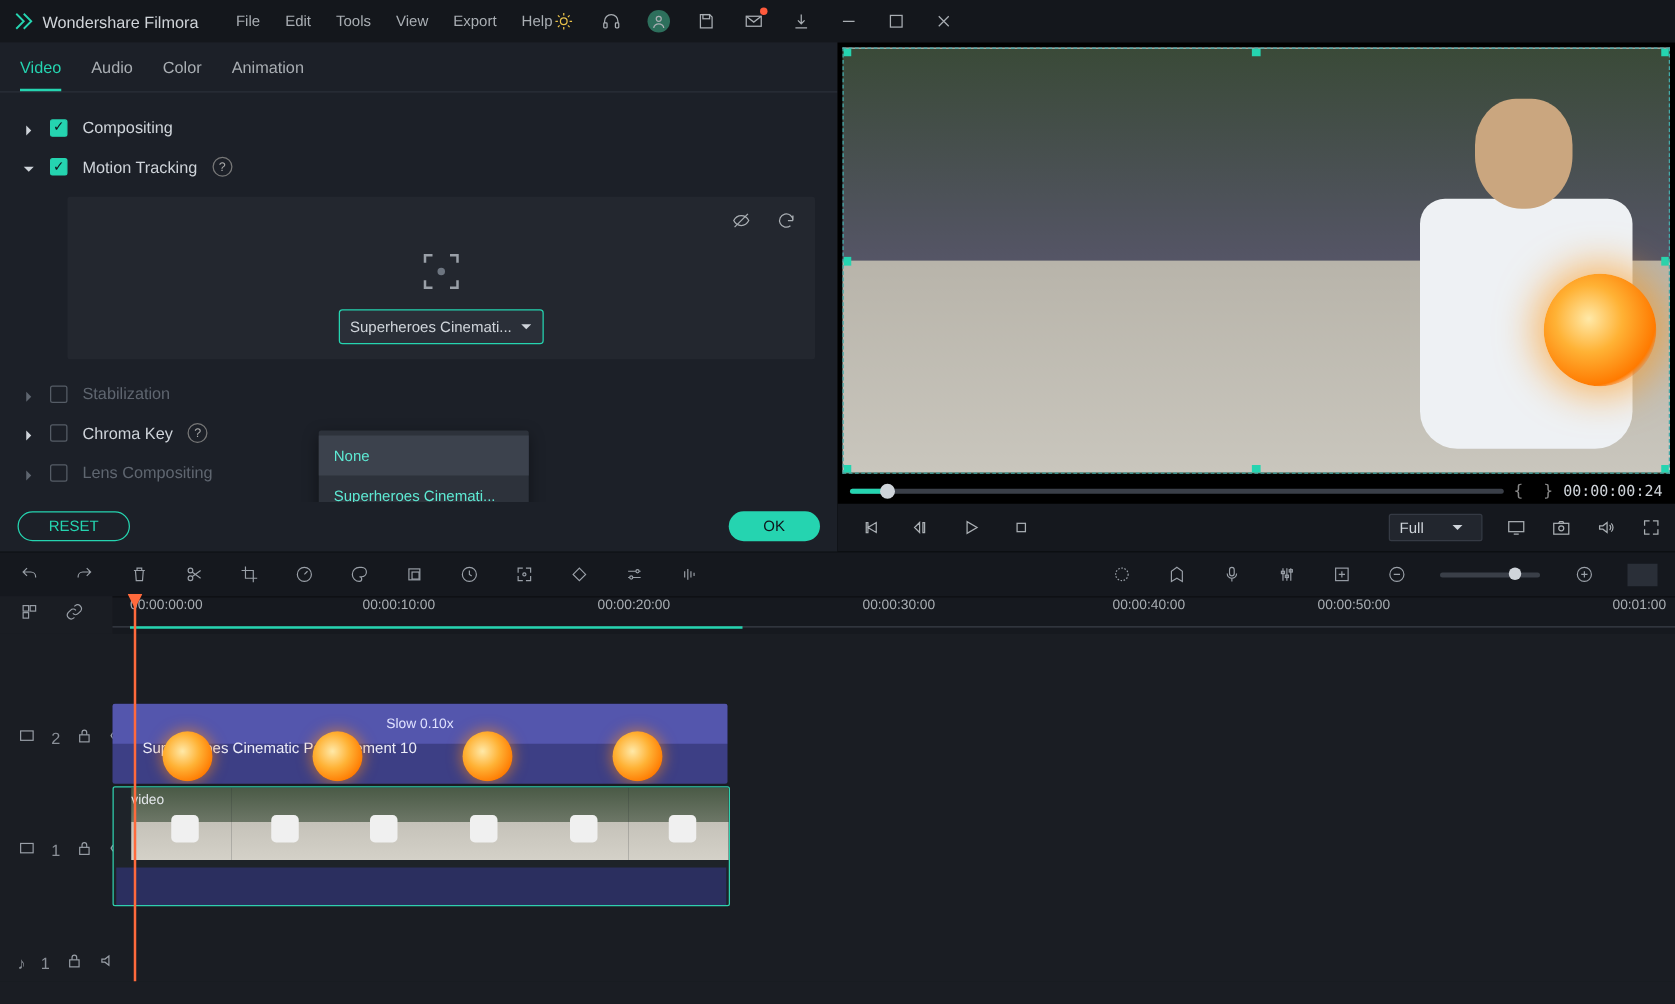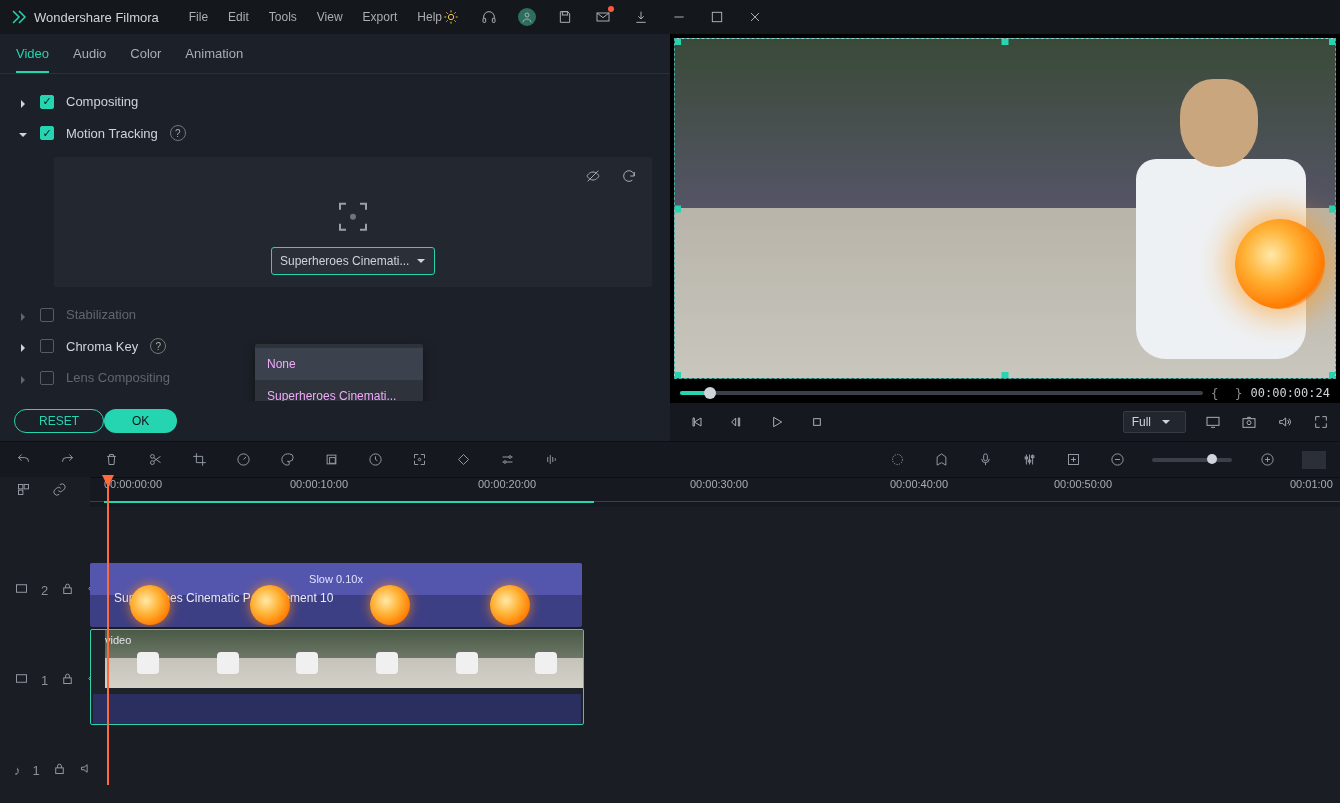--- a/index.html
+++ b/index.html
@@ -25,23 +25,23 @@
   .chk { width:14px; height:14px; border:1px solid #555c66; border-radius:2px; display:inline-flex; align-items:center; justify-content:center; cursor:pointer; }
   .chk.on { background:#25d4b0; border-color:#25d4b0; }
   .chk.on::after { content:"✓"; color:#10141a; font-size:11px; line-height:1; }
   .row-label { color:#cfd4da; font-size:13px; }
   .help { width:16px; height:16px; border:1px solid #777; border-radius:50%; display:inline-flex; align-items:center; justify-content:center; font-size:10px; color:#aaa; cursor:pointer; }
   .track-box { margin:8px 12px 12px 40px; background:#23272f; height:130px; border-radius:2px; position:relative; }
   .track-box .corner-icons { position:absolute; top:10px; right:14px; display:flex; gap:18px; }
   .track-box .center { position:absolute; top:50%; left:50%; transform:translate(-50%,-60%); }
   .dropdown { position:absolute; left:50%; transform:translateX(-50%); bottom:12px; width:164px; height:28px; border:1px solid #25d4b0; border-radius:3px; background:#2a2f38; display:flex; align-items:center; padding:0 8px; cursor:pointer; color:#cfd4da; font-size:12px; justify-content:space-between; }
   .dropdown-menu { position:absolute; left:255px; top:270px; width:168px; background:#2d323b; border-radius:2px; box-shadow:0 4px 12px rgba(0,0,0,.4); padding:4px 0; z-index:50; }
-  .dropdown-item { padding:9px 12px; font-size:12px; color:#f0abfc; cursor:pointer; }
+  .dropdown-item { padding:9px 12px; font-size:12px; color:#5eead4; cursor:pointer; }
   .dropdown-item.hover { background:#3c424d; }
-  .panel-footer { height:40px; display:flex; align-items:center; padding:0 14px; background:#1c2028; }
+  .panel-footer { height:40px; display:flex; align-items:center; justify-content:space-between; padding:0 14px; background:#1c2028; }
   .btn-reset { border:1px solid #25d4b0; color:#25d4b0; background:transparent; border-radius:14px; padding:4px 24px; font-size:12px; cursor:pointer; }
   .btn-ok { background:#25d4b0; color:#0e141a; border:none; border-radius:14px; padding:5px 28px; font-size:12px; font-weight:400; cursor:pointer; }
   .preview { flex:1; background:#000; display:flex; flex-direction:column; }
   .preview-canvas { flex:1; position:relative; margin:4px; border:1px dashed #4aa; background:linear-gradient(180deg,#3a4a38 0%,#556 50%,#b8b4aa 50%,#c9c6bd 100%); overflow:hidden; }
   .preview-canvas .handles span{ position:absolute; width:7px; height:7px; background:#25d4b0; }
   .pc-tl{top:-1px;left:-1px}.pc-tr{top:-1px;right:-1px}.pc-bl{bottom:-1px;left:-1px}.pc-br{bottom:-1px;right:-1px}
   .pc-ml{top:50%;left:-1px;transform:translateY(-50%)}.pc-mr{top:50%;right:-1px;transform:translateY(-50%)}
   .pc-tm{left:50%;top:-1px;transform:translateX(-50%)}.pc-bm{left:50%;bottom:-1px;transform:translateX(-50%)}
   .orb { position:absolute; width:90px; height:90px; border-radius:50%; background:radial-gradient(circle at 40% 40%, #ffe9a8 0%, #ffb235 35%, #ff7a00 70%, rgba(255,90,0,0) 80%); box-shadow:0 0 30px 8px rgba(255,150,20,.6); }
   .man { position:absolute; right:30px; top:30px; width:260px; height:310px; }
@@ -49,21 +49,21 @@
   .man .body{ position:absolute; left:35%; top:90px; width:170px; height:200px; background:#eef1f4; border-radius:20px 20px 30px 30px; }
   .play-slider { height:20px; display:flex; align-items:center; padding:0 10px; }
   .play-slider .track { flex:1; height:4px; background:#3a3f48; position:relative; border-radius:2px; }
   .play-slider .filled { position:absolute; left:0; height:4px; width:28px; background:#25d4b0; border-radius:2px; }
   .play-slider .thumb { position:absolute; left:24px; top:-4px; width:12px; height:12px; background:#cfd4da; border-radius:50%; }
   .play-slider .braces { color:#888; margin:0 8px; font-family:monospace; }
   .play-slider .time { color:#cfd4da; font-size:12px; font-family:monospace; }
   .play-controls { height:38px; display:flex; align-items:center; padding:0 10px; background:#15181e; }
   .play-controls .pc-center { display:flex; gap:22px; margin-left:8px; }
   .play-controls .pc-right { margin-left:auto; display:flex; align-items:center; gap:18px; }
-  .select-quality { background:#22262e; border:1px solid #353a44; color:#cfd4da; padding:3px 14px 3px 8px; font-size:12px; border-radius:2px; cursor:pointer; display:flex; align-items:center; gap:10px;margin-left:28px; }
+  .select-quality { background:#22262e; border:1px solid #353a44; color:#cfd4da; padding:3px 14px 3px 8px; font-size:12px; border-radius:2px; cursor:pointer; display:flex; align-items:center; gap:22px;margin-left:28px; }
   .toolbar { height:36px; background:#15181e; display:flex; align-items:center; padding:0 14px; gap:26px; border-top:1px solid #0c0e12; }
   .toolbar .spacer { flex:1; }
   .zoom-slider { width:80px; height:4px; background:#3a3f48; border-radius:2px; position:relative; }
   .zoom-slider .zthumb { position:absolute; left:55px; top:-4px; width:10px; height:10px; background:#cfd4da; border-radius:50%; }
   .timeline { background:#1a1d23; position:relative; }
   .ruler { height:30px; background:#16191f; position:relative; margin-left:90px; border-top:1px solid #0c0e12; }
   .ruler .tick { position:absolute; top:0; font-size:11px; color:#a9aeb3; }
   .ruler .green-zone { position:absolute; left:14px; top:23px; height:2px; width:490px; background:#25d4b0; }
   .ruler .ticks-line { position:absolute; top:23px; left:0; right:0; height:1px; background:#3a3f48; }
   .tracks-area { background:#1a1d23; padding-top:48px; position:relative; }

